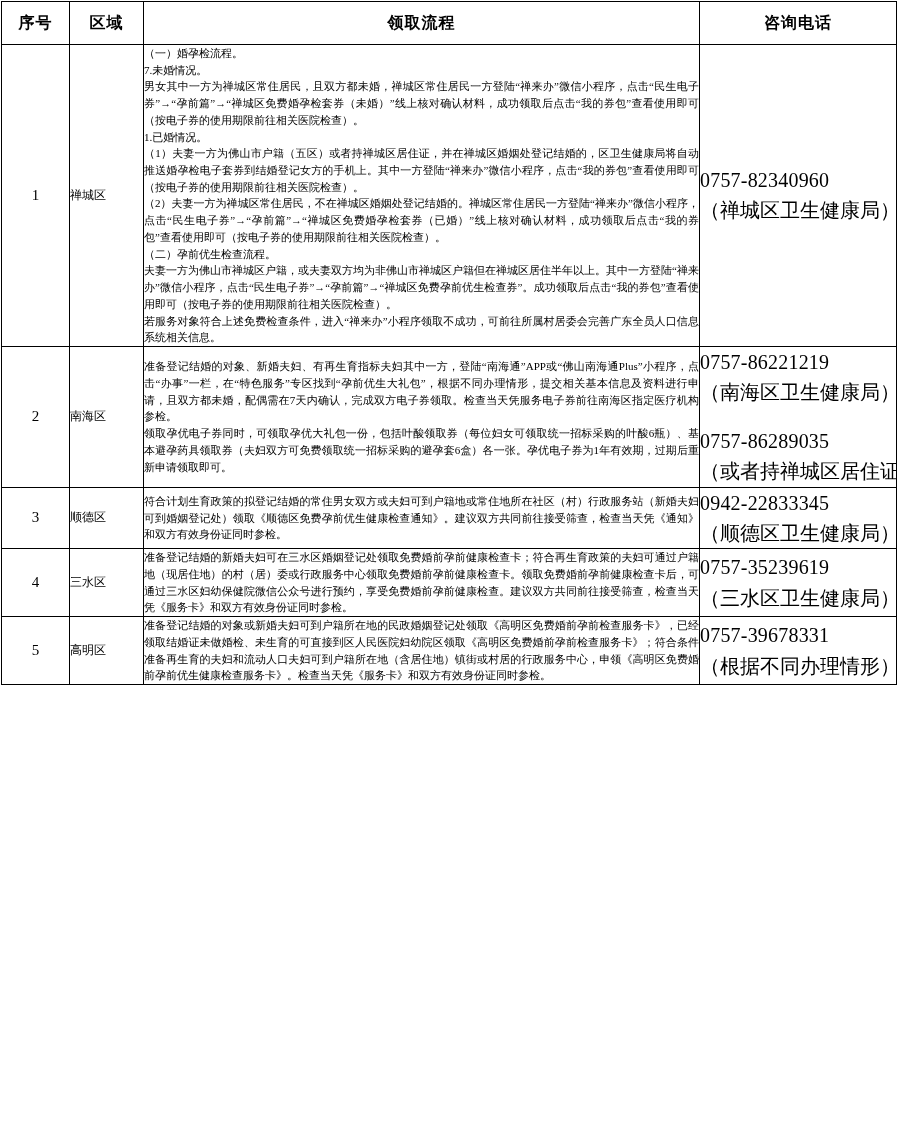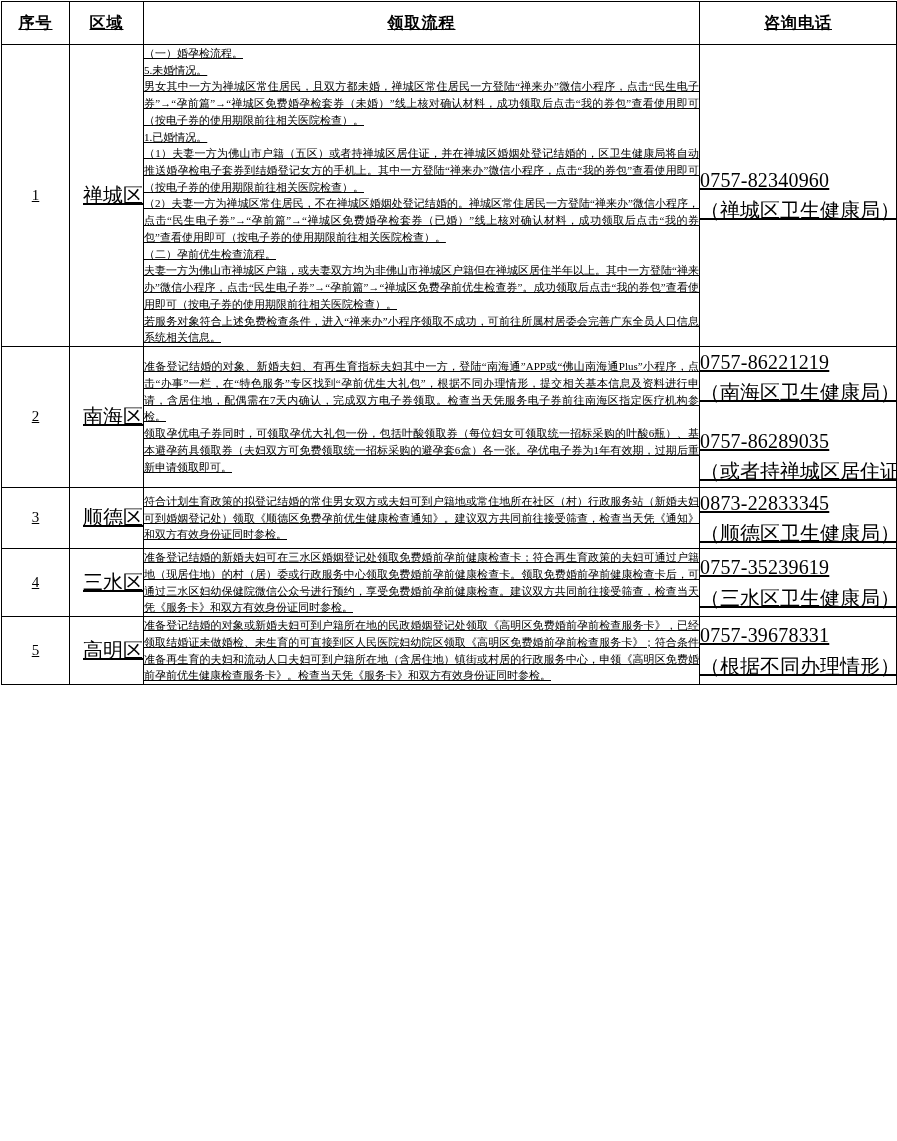--- a/index.html
+++ b/index.html
@@ -18,21 +18,20 @@
     position: relative;
     background: #ffffff;
     box-sizing: border-box;
     overflow: hidden;
   }
   table.doc-table {
     width: 895px;
     margin: 1px 12px 0 1px;
     border-collapse: collapse;
     table-layout: fixed;
-    text-decoration: underline;
   }
   table.doc-table td,
   table.doc-table th {
     border: 1px solid #000000;
     vertical-align: middle;
     padding: 0;
   }
   
   col.c-no    { width: 68px; }
   col.c-area  { width: 74px; }
@@ -48,22 +47,22 @@
     letter-spacing: 1px;
   }
 
   
   td.cell-no {
     text-align: center;
     font-size: 15px;
     font-family: "Liberation Serif", "DejaVu Serif", serif;
   }
   td.cell-area {
-    text-align: right;
-    font-size: 20px;
+    text-align: left;
+    font-size: 12px;
   }
   td.cell-flow {
     text-align: justify;
     text-justify: inter-ideograph;
     font-size: 11px;
     line-height: 1.52;
     padding: 8px 7px 8px 7px;
     vertical-align: middle;
   }
   td.cell-phone {
@@ -100,41 +99,41 @@
         <th>领取流程</th>
         <th>咨询电话</th>
       </tr>
     </thead>
     <tbody id="table-body">
         <tr>
           <td class="cell-no">1</td>
           <td class="cell-area">禅城区</td>
           <td class="cell-flow">
             <p class="para">（一）婚孕检流程。</p>
-            <p class="para">5.未婚情况。</p>
+            <p class="para">7.未婚情况。</p>
             <p class="para">男女其中一方为禅城区常住居民，且双方都未婚，禅城区常住居民一方登陆“禅来办”微信小程序，点击“民生电子券”→“孕前篇”→“禅城区免费婚孕检套券（未婚）”线上核对确认材料，成功领取后点击“我的券包”查看使用即可（按电子券的使用期限前往相关医院检查）。</p>
             <p class="para">1.已婚情况。</p>
             <p class="para">（1）夫妻一方为佛山市户籍（五区）或者持禅城区居住证，并在禅城区婚姻处登记结婚的，区卫生健康局将自动推送婚孕检电子套券到结婚登记女方的手机上。其中一方登陆“禅来办”微信小程序，点击“我的券包”查看使用即可（按电子券的使用期限前往相关医院检查）。</p>
             <p class="para">（2）夫妻一方为禅城区常住居民，不在禅城区婚姻处登记结婚的。禅城区常住居民一方登陆“禅来办”微信小程序，点击“民生电子券”→“孕前篇”→“禅城区免费婚孕检套券（已婚）”线上核对确认材料，成功领取后点击“我的券包”查看使用即可（按电子券的使用期限前往相关医院检查）。</p>
             <p class="para">（二）孕前优生检查流程。</p>
             <p class="para">夫妻一方为佛山市禅城区户籍，或夫妻双方均为非佛山市禅城区户籍但在禅城区居住半年以上。其中一方登陆“禅来办”微信小程序，点击“民生电子券”→“孕前篇”→“禅城区免费孕前优生检查券”。成功领取后点击“我的券包”查看使用即可（按电子券的使用期限前往相关医院检查）。</p>
             <p class="para">若服务对象符合上述免费检查条件，进入“禅来办”小程序领取不成功，可前往所属村居委会完善广东全员人口信息系统相关信息。</p>
           </td>
           <td class="cell-phone">
             <div class="phone-block">
               <div class="phone-num">0757-82340960</div>
               <div class="phone-org">（禅城区卫生健康局）</div>
             </div>
           </td>
         </tr>
         <tr>
           <td class="cell-no">2</td>
           <td class="cell-area">南海区</td>
           <td class="cell-flow">
-            <p class="para">准备登记结婚的对象、新婚夫妇、有再生育指标夫妇其中一方，登陆“南海通”APP或“佛山南海通Plus”小程序，点击“办事”一栏，在“特色服务”专区找到“孕前优生大礼包”，根据不同办理情形，提交相关基本信息及资料进行申请，含居住地，配偶需在7天内确认，完成双方电子券领取。检查当天凭服务电子券前往南海区指定医疗机构参检。</p>
+            <p class="para">准备登记结婚的对象、新婚夫妇、有再生育指标夫妇其中一方，登陆“南海通”APP或“佛山南海通Plus”小程序，点击“办事”一栏，在“特色服务”专区找到“孕前优生大礼包”，根据不同办理情形，提交相关基本信息及资料进行申请，且双方都未婚，配偶需在7天内确认，完成双方电子券领取。检查当天凭服务电子券前往南海区指定医疗机构参检。</p>
             <p class="para">领取孕优电子券同时，可领取孕优大礼包一份，包括叶酸领取券（每位妇女可领取统一招标采购的叶酸6瓶）、基本避孕药具领取券（夫妇双方可免费领取统一招标采购的避孕套6盒）各一张。孕优电子券为1年有效期，过期后重新申请领取即可。</p>
           </td>
           <td class="cell-phone">
             <div class="phone-block">
               <div class="phone-num">0757-86221219</div>
               <div class="phone-org">（南海区卫生健康局）</div>
             </div>
             <div class="phone-block">
               <div class="phone-num">0757-86289035</div>
               <div class="phone-org">（或者持禅城区居住证）</div>
@@ -142,21 +141,21 @@
           </td>
         </tr>
         <tr>
           <td class="cell-no">3</td>
           <td class="cell-area">顺德区</td>
           <td class="cell-flow">
             <p class="para">符合计划生育政策的拟登记结婚的常住男女双方或夫妇可到户籍地或常住地所在社区（村）行政服务站（新婚夫妇可到婚姻登记处）领取《顺德区免费孕前优生健康检查通知》。建议双方共同前往接受筛查，检查当天凭《通知》和双方有效身份证同时参检。</p>
           </td>
           <td class="cell-phone">
             <div class="phone-block">
-              <div class="phone-num">0873-22833345</div>
+              <div class="phone-num">0942-22833345</div>
               <div class="phone-org">（顺德区卫生健康局）</div>
             </div>
           </td>
         </tr>
         <tr>
           <td class="cell-no">4</td>
           <td class="cell-area">三水区</td>
           <td class="cell-flow">
             <p class="para">准备登记结婚的新婚夫妇可在三水区婚姻登记处领取免费婚前孕前健康检查卡；符合再生育政策的夫妇可通过户籍地（现居住地）的村（居）委或行政服务中心领取免费婚前孕前健康检查卡。领取免费婚前孕前健康检查卡后，可通过三水区妇幼保健院微信公众号进行预约，享受免费婚前孕前健康检查。建议双方共同前往接受筛查，检查当天凭《服务卡》和双方有效身份证同时参检。</p>
           </td>

